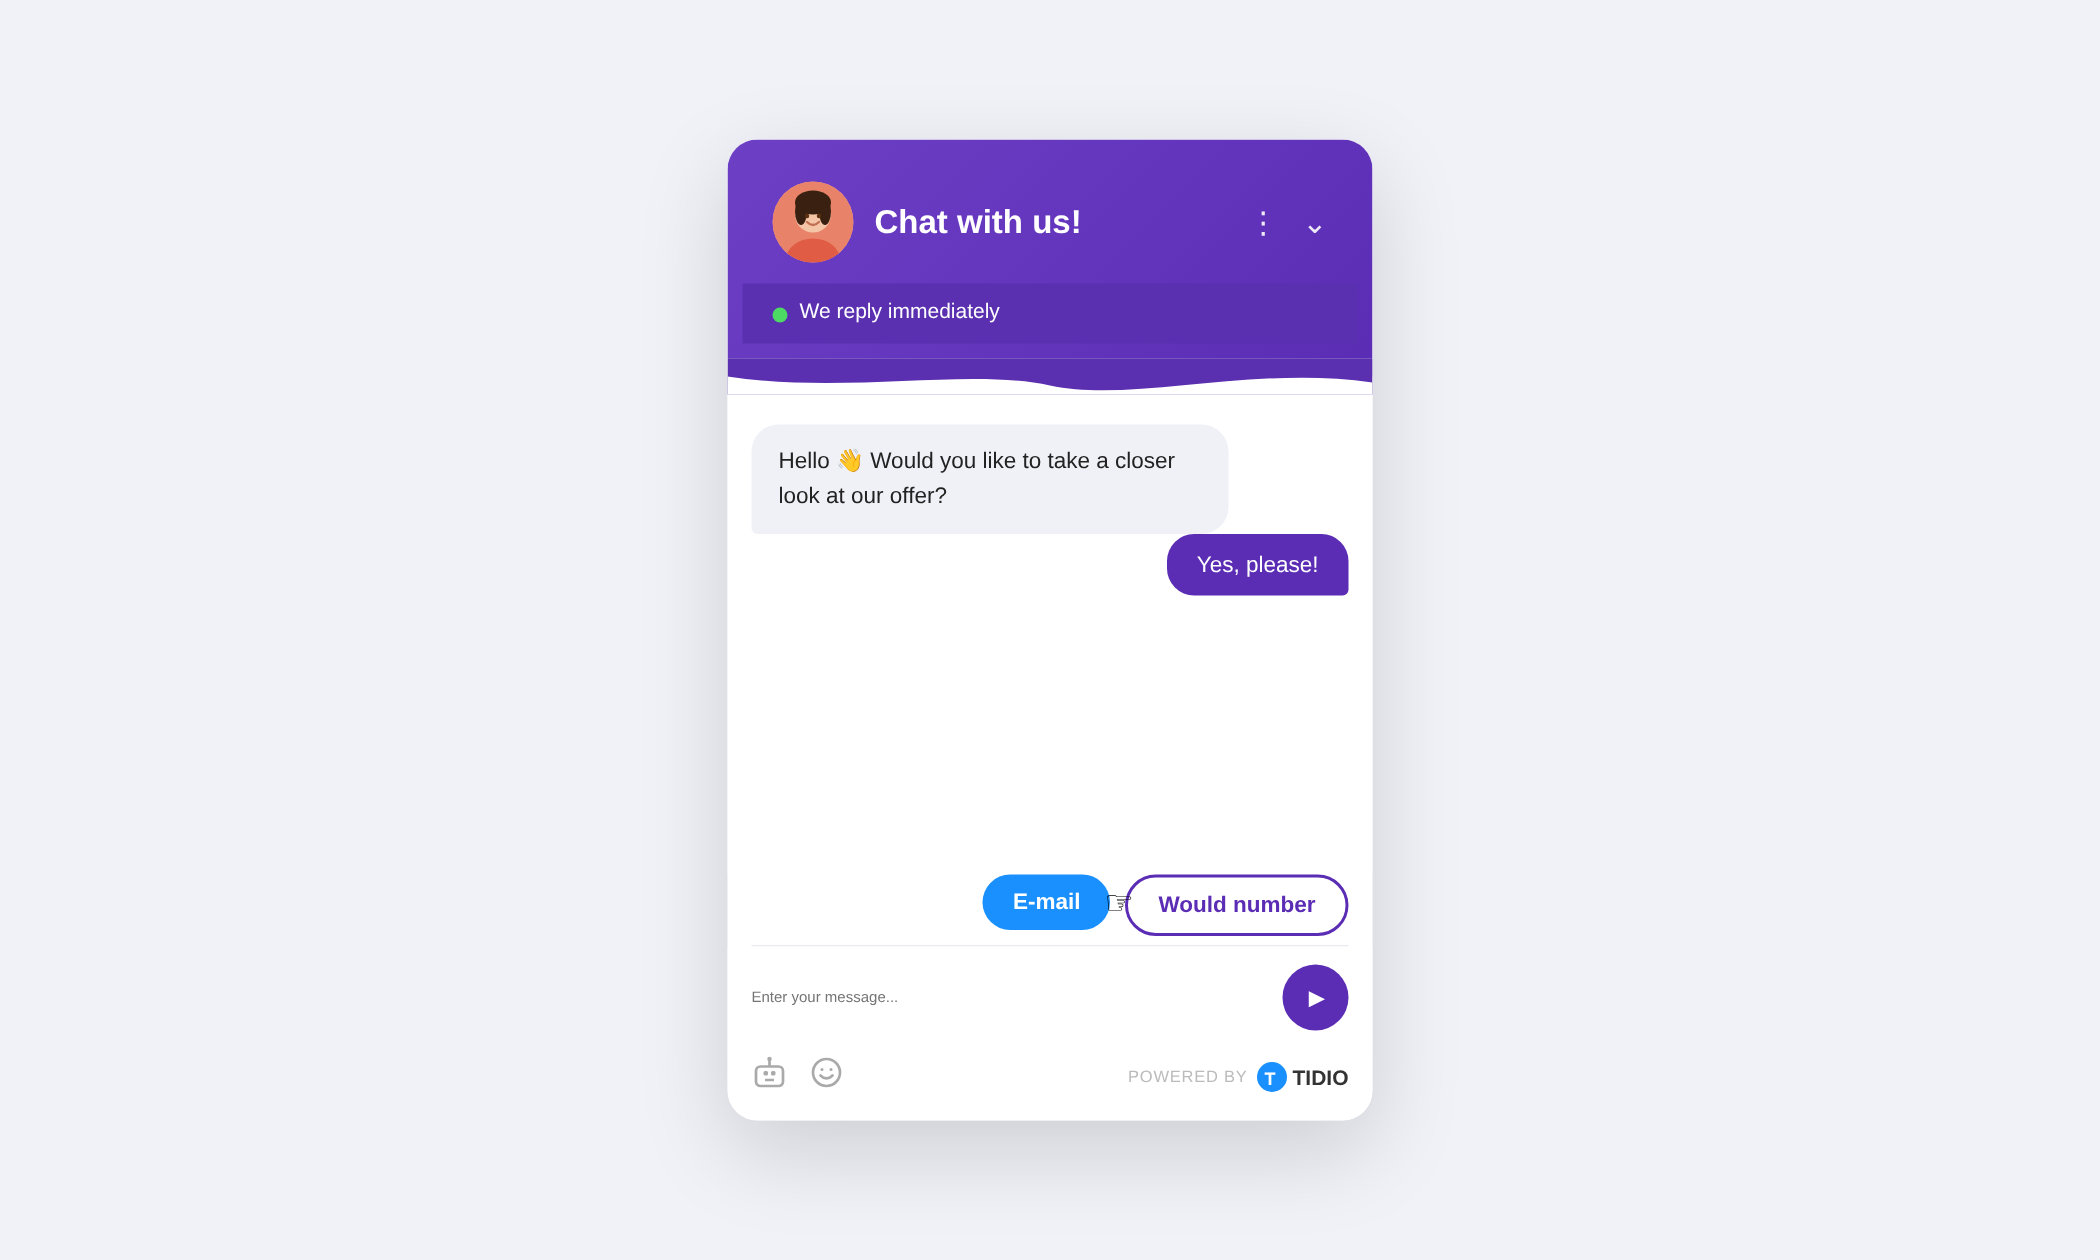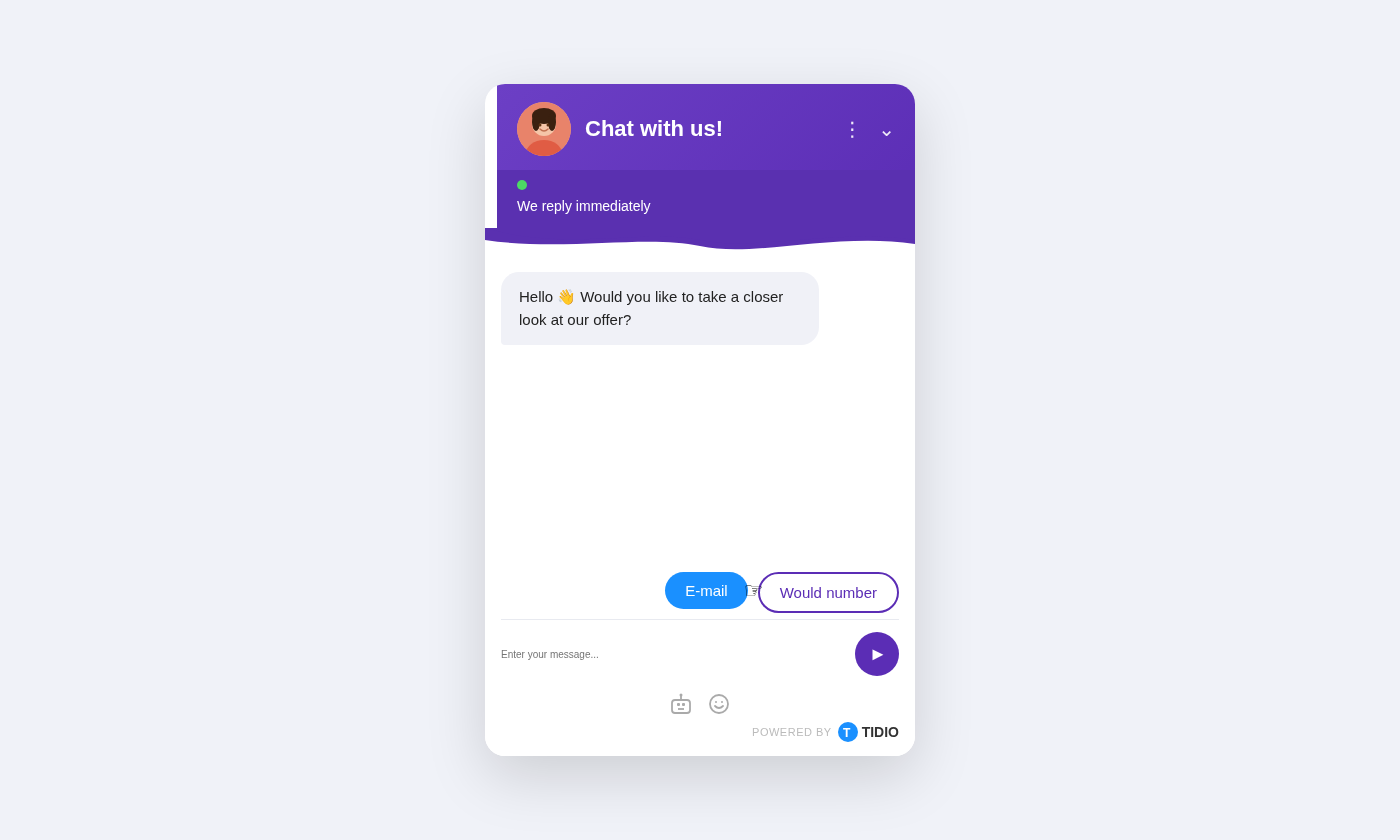--- a/index.html
+++ b/index.html
@@ -21,22 +21,21 @@
       box-shadow: 0 20px 60px rgba(0,0,0,0.15);
       overflow: hidden;
       background: #fff;
       display: flex;
       flex-direction: column;
     }
 
     
     .chat-header {
       background: linear-gradient(135deg, #6c3fc5 0%, #5b2db5 100%);
-      padding: 0;
-      margin-left: 12px;
+      padding: 10px;
     }
 
     .chat-header-top {
       display: flex;
       align-items: center;
       padding: 18px 20px 14px 20px;
       gap: 14px;
     }
 
     .avatar-wrapper {
@@ -74,23 +73,22 @@
       color: #fff;
       cursor: pointer;
       font-size: 20px;
       opacity: 0.9;
     }
 
     .chat-header-sub {
       background: #5a30b0;
       padding: 10px 20px 14px 20px;
       display: flex;
-      align-items: flex-start;
+      align-items: flex-end;
       gap: 8px;
-      flex-direction: column;
     }
 
     .status-dot {
       width: 10px;
       height: 10px;
       border-radius: 50%;
       background: #4cd964;
       flex-shrink: 0;
     }
 
@@ -149,21 +147,21 @@
       gap: 10px;
       justify-content: flex-end;
       padding: 0 16px 6px 16px;
       flex-wrap: wrap;
     }
 
     .qr-btn {
       padding: 10px 20px;
       border-radius: 25px;
       font-size: 15px;
-      font-weight: 400;
+      font-weight: 700;
       cursor: pointer;
       border: none;
       transition: all 0.15s;
     }
 
     .qr-btn-filled {
       background: #1a90ff;
       color: #fff;
     }
 
@@ -228,21 +226,20 @@
       font-size: 18px;
       margin-left: 2px;
     }
 
     
     .chat-footer {
       display: flex;
       align-items: center;
       padding: 8px 16px 14px 16px;
       background: #fff;
-      flex-direction: column;
     }
 
     .footer-icons {
       display: flex;
       gap: 14px;
       align-items: center;
     }
 
     .footer-icon {
       color: #aaa;
@@ -328,20 +325,23 @@
       <path d="M0,12 C80,24 160,6 215,18 C270,30 350,4 430,16 L430,24 L0,24 Z" fill="#ffffff"></path>
     </svg>
   </div>
 
   <div class="chat-messages">
 
     <div class="msg-bot">
       <span>Hello 👋 Would you like to take a closer look at our offer?</span>
     </div>
 
+    <div class="msg-user">
+      <span>Yes, please!</span>
+    </div>
 
 
   </div>
 
   <div class="quick-replies">
     <div class="qr-email-wrapper">
       <button class="qr-btn qr-btn-filled">E-mail</button>
       <span class="cursor-hand">☞</span>
     </div>
     <button class="qr-btn qr-btn-outline">Would number</button>

